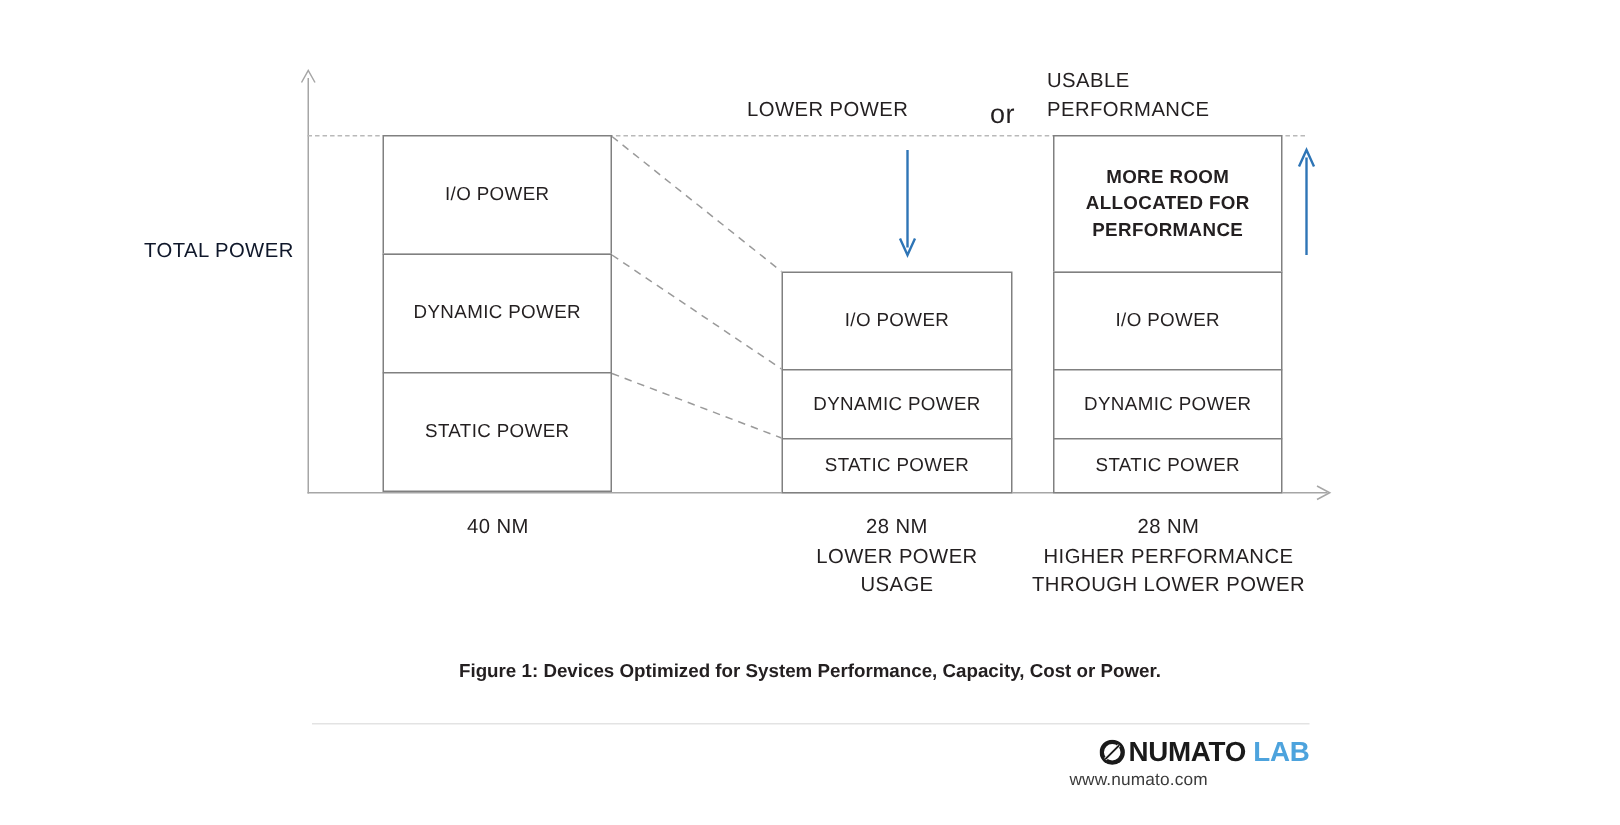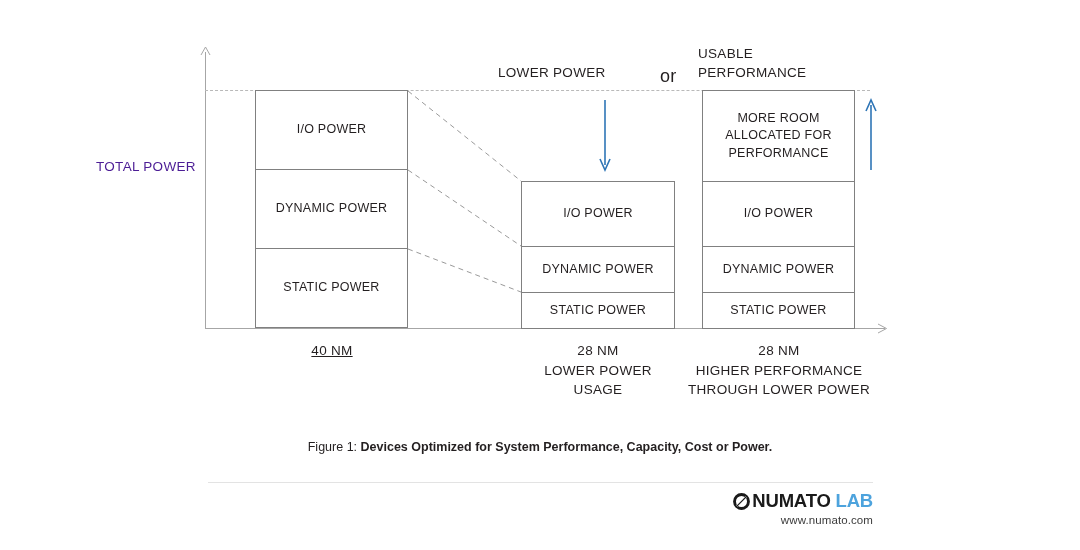--- a/index.html
+++ b/index.html
@@ -53,21 +53,21 @@
     width: 11px;
     height: 11px;
   }
 
   .y-axis-label {
     position: absolute;
     left: 96px;
     top: 159px;
     font-size: 13.5px;
     letter-spacing: 0.3px;
-    color: #4c1d95;
+    color: #0f172a;
     white-space: nowrap;
   }
 
   
   .ref-dashed {
     position: absolute;
     left: 205px;
     top: 90px;
     width: 665px;
     height: 0;
@@ -124,35 +124,35 @@
   
   .x-label {
     position: absolute;
     font-size: 13.5px;
     letter-spacing: 0.3px;
     text-align: center;
     line-height: 1.45;
     color: #231f20;
     white-space: pre-line;
   }
-  .xl-1 { left: 256px; top: 341px; width: 152px; text-decoration: underline; }
+  .xl-1 { left: 256px; top: 341px; width: 152px; }
   .xl-2 { left: 517px; top: 341px; width: 162px; }
   .xl-3 { left: 672px; top: 341px; width: 214px; }
 
   
   .fig-caption {
     position: absolute;
     left: 0;
     top: 440px;
     width: 1080px;
     text-align: center;
     font-size: 12.5px;
     color: #231f20;
   }
-  .fig-caption .lead { font-weight: 400; }
+  .fig-caption .lead { font-weight: 700; }
   .fig-caption .strong { font-weight: bold; margin-top: 12px; }
 
   
   .footer-rule {
     position: absolute;
     left: 208px;
     top: 482px;
     width: 665px;
     height: 1px;
     background: #e3e3e3;
@@ -175,21 +175,20 @@
     line-height: 1;
     white-space: nowrap;
   }
   .brand-numato { color: #1a1a1a; }
   .brand-lab { color: #4da3dd; }
   .brand-url {
     position: absolute;
     left: 713px;
     top: 514px;
     width: 160px;
-    text-align: right;
     font-size: 11.5px;
     color: #3b3b3b;
     letter-spacing: 0.1px;
   }
 </style>
 </head>
 <body>
 
 <div class="figure-root">
 
@@ -236,21 +235,21 @@
     <div class="seg" style="height:80px;">STATIC POWER</div>
   </div>
 
   <div class="bar" style="left:521px; top:181px; width:154px; height:148px;">
     <div class="seg" style="height:66px;">I/O POWER</div>
     <div class="seg" style="height:47px;">DYNAMIC POWER</div>
     <div class="seg" style="height:37px;">STATIC POWER</div>
   </div>
 
   <div class="bar" style="left:702px; top:90px; width:153px; height:239px;">
-    <div class="seg" style="height:92px; white-space:pre-line;">MORE ROOM
+    <div class="seg" style="height:92px; white-space:pre-line;font-weight:bold;">MORE ROOM
 ALLOCATED FOR
 PERFORMANCE</div>
     <div class="seg" style="height:66px;">I/O POWER</div>
     <div class="seg" style="height:47px;">DYNAMIC POWER</div>
     <div class="seg" style="height:37px;">STATIC POWER</div>
   </div>
 
   <div class="x-label xl-1">40 NM</div>
   <div class="x-label xl-2">28 NM
 LOWER POWER

